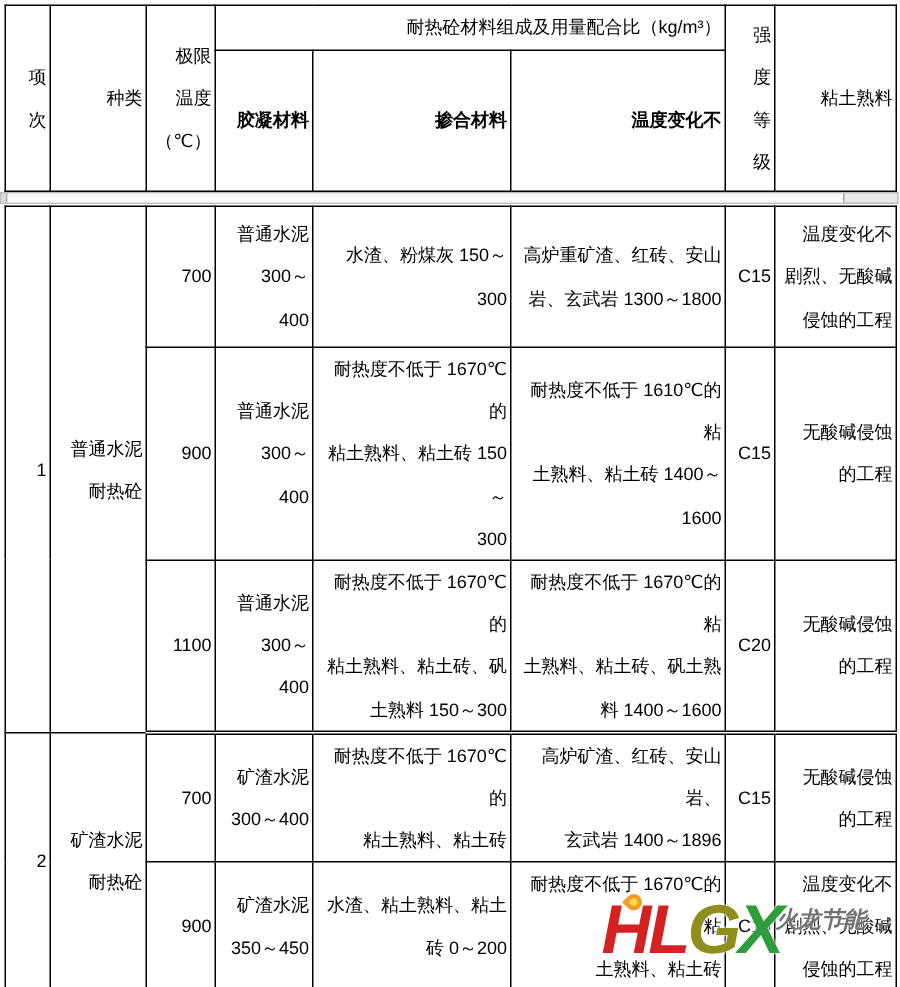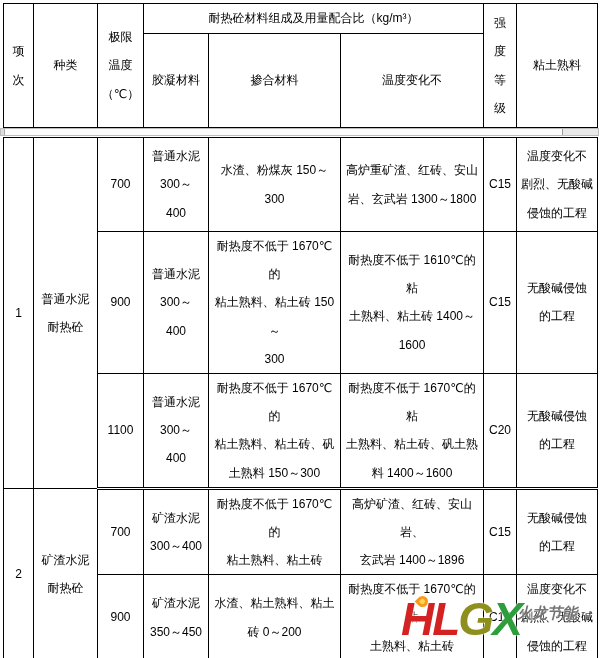--- a/index.html
+++ b/index.html
@@ -2,27 +2,27 @@
 <html><head>
 <meta charset="utf-8">
 <style>
   html,body{margin:0;padding:0;background:#fff;}
   .wrap{
     position:relative; width:600px; height:658px; background:#fff; overflow:hidden;
     font-family:"Liberation Sans","DejaVu Sans",sans-serif; color:#000;
   }
   table{border-collapse:collapse; table-layout:fixed; position:absolute; left:3px; width:594px; background:#fff;}
   td{
-    border:1px solid #000; text-align:center; vertical-align:middle;
+    border:1px solid #000; text-align:right; vertical-align:middle;
     font-size:12px; line-height:2.35; white-space:pre-line; padding:0 2px;
     overflow:hidden;
   }
   .hdr{top:3px;}
   .hdr tr:nth-child(1){height:30px;}
-  .hdr tr:nth-child(2){height:94px;}
+  .hdr tr:nth-child(2){height:94px;font-weight:bold;}
   .bodytbl{top:137px;}
   .bodytbl tr:nth-child(1){height:94px;}
   .bodytbl tr:nth-child(2){height:88px;}
   .bodytbl tr:nth-child(3){height:91px;}
   .bodytbl tr:nth-child(4){height:75px;}
   .bodytbl tr:nth-child(5){height:80px;}
   .bodytbl tr:nth-child(6){height:89px;}
   .group-end td{border-bottom:3px double #000;}
   
   .hscroll{

